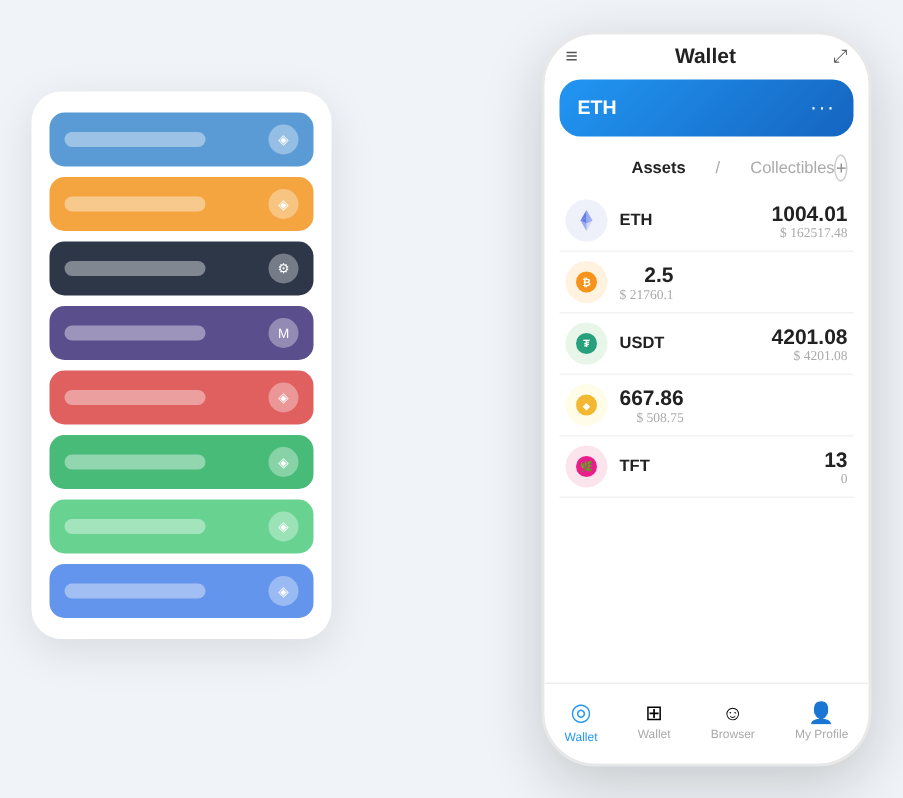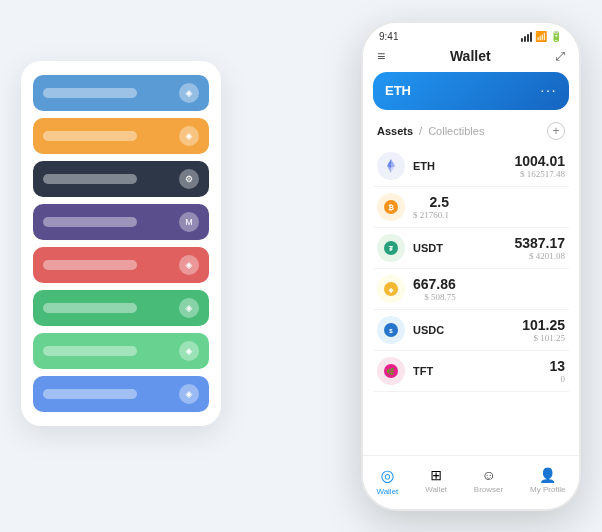--- a/index.html
+++ b/index.html
@@ -166,21 +166,22 @@
     
     .assets-header {
       padding: 4px 14px 6px;
       display: flex;
       align-items: center;
       justify-content: space-between;
     }
 
     .assets-tabs {
       display: flex;
-      gap: 6px;
+      gap: 20px;
+      margin-left: 44px;
     }
 
     .assets-tab-active {
       font-size: 11px;
       font-weight: 600;
       color: #222;
     }
 
     .assets-tab-sep {
       font-size: 11px;
@@ -350,33 +351,20 @@
       <div class="card-item-icon">◈</div>
     </div>
     <div class="card-item color-cornflower">
       <div class="card-item-bar"></div>
       <div class="card-item-icon">◈</div>
     </div>
   </div>
 
   <div class="phone">
 
-    <div class="phone-notch-area">
-      <span>9:41</span>
-      <div class="status-icons">
-        <div class="signal-bar">
-          <span style="height:4px"></span>
-          <span style="height:6px"></span>
-          <span style="height:8px"></span>
-          <span style="height:10px"></span>
-        </div>
-        <span style="font-size:10px">📶</span>
-        <span style="font-size:10px">🔋</span>
-      </div>
-    </div>
 
     <div class="phone-header">
       <span class="header-icon">≡</span>
       <span class="phone-title">Wallet</span>
       <span class="header-icon" style="font-size:12px">⤢</span>
     </div>
 
     <div class="eth-card">
       <div class="eth-card-header">
         <span class="eth-title">ETH</span>
@@ -428,51 +416,38 @@
 
       <div class="asset-row">
         <div class="asset-icon" style="background:#E8F5E9;">
           <svg width="16" height="16" viewBox="0 0 32 32">
               <circle cx="16" cy="16" r="14" fill="#26A17B"></circle>
               <text x="16" y="21" text-anchor="middle" font-size="14" fill="white" font-weight="bold">₮</text>
             </svg>
         </div>
         <span class="asset-name">USDT</span>
         <div class="asset-amounts">
-          <div class="asset-qty">5387.17</div>
+          <div class="asset-qty">4201.08</div>
           <div class="asset-usd">$ 4201.08</div>
         </div>
       </div>
 
       <div class="asset-row">
         <div class="asset-icon" style="background:#FFFDE7;">
           <svg width="16" height="16" viewBox="0 0 32 32">
               <circle cx="16" cy="16" r="14" fill="#F4B731"></circle>
               <text x="16" y="21" text-anchor="middle" font-size="12" fill="white" font-weight="bold">◈</text>
             </svg>
         </div>
         <div class="asset-amounts">
           <div class="asset-qty">667.86</div>
           <div class="asset-usd">$ 508.75</div>
         </div>
       </div>
 
-      <div class="asset-row">
-        <div class="asset-icon" style="background:#E3F2FD;">
-          <svg width="16" height="16" viewBox="0 0 32 32">
-              <circle cx="16" cy="16" r="14" fill="#2775CA"></circle>
-              <text x="16" y="21" text-anchor="middle" font-size="12" fill="white" font-weight="bold">$</text>
-            </svg>
-        </div>
-        <span class="asset-name">USDC</span>
-        <div class="asset-amounts">
-          <div class="asset-qty">101.25</div>
-          <div class="asset-usd">$ 101.25</div>
-        </div>
-      </div>
 
       <div class="asset-row">
         <div class="asset-icon" style="background:#FCE4EC;">
           <svg width="16" height="16" viewBox="0 0 32 32">
               <circle cx="16" cy="16" r="14" fill="#E91E8C"></circle>
               <text x="16" y="21" text-anchor="middle" font-size="14" fill="white">🌿</text>
             </svg>
         </div>
         <span class="asset-name">TFT</span>
         <div class="asset-amounts">

